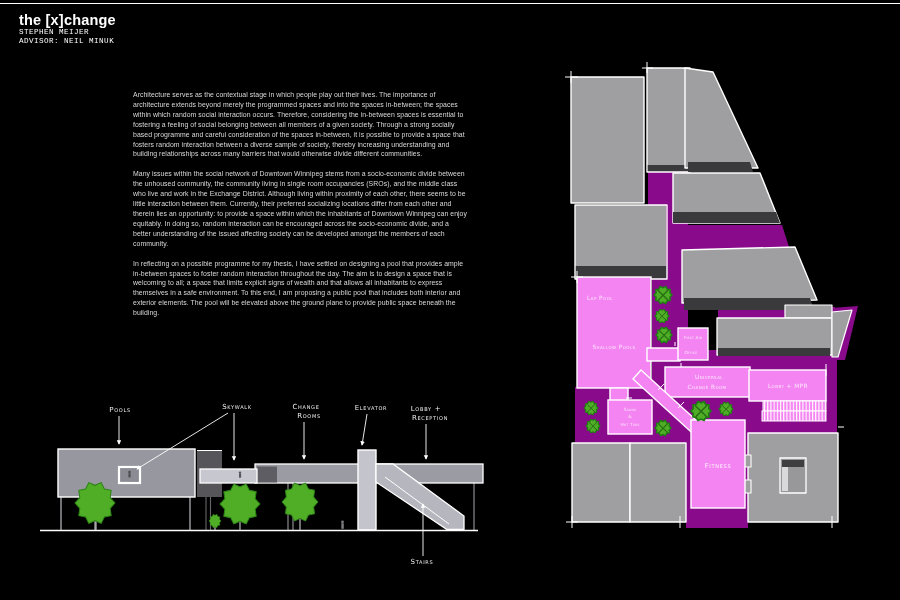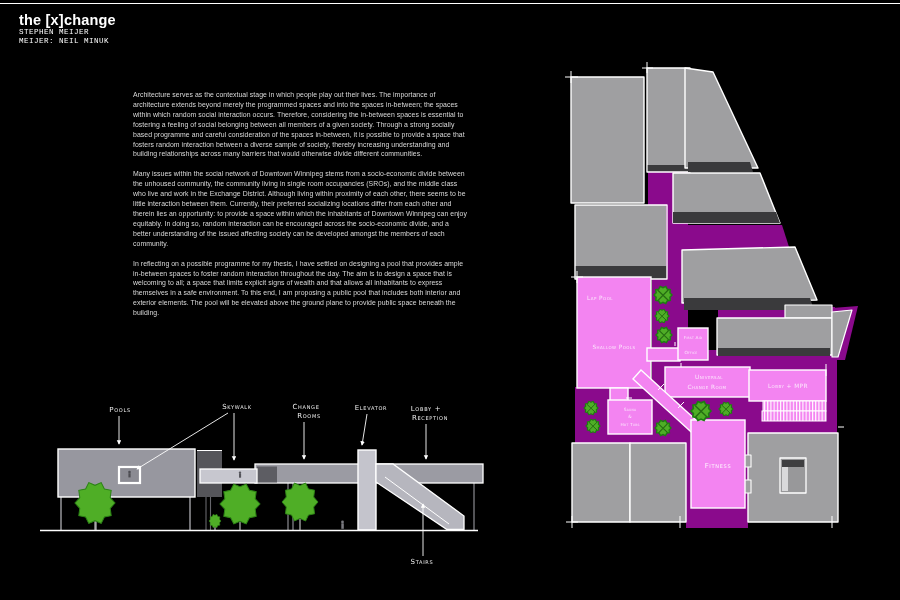--- a/index.html
+++ b/index.html
@@ -23,21 +23,21 @@
 </head>
 <body>
 
 <div class="board">
 
   <div class="top-rule"></div>
 
   <div class="hdr">
     <h1>the [x]change</h1>
     <div class="sub">STEPHEN MEIJER</div>
-    <div class="sub">MEIJER: NEIL MINUK</div>
+    <div class="sub">ADVISOR: NEIL MINUK</div>
   </div>
 
   <div class="essay">
     <p>Architecture serves as the contextual stage in which people play out their lives. The importance of architecture extends beyond merely the programmed spaces and into the spaces in-between; the spaces within which random social interaction occurs. Therefore, considering the in-between spaces is essential to fostering a feeling of social belonging between all members of a given society. Through a strong socially based programme and careful consideration of the spaces in-between, it is possible to provide a space that fosters random interaction between a diverse sample of society, thereby increasing understanding and building relationships across many barriers that would otherwise divide different communities.</p>
     <p>Many issues within the social network of Downtown Winnipeg stems from a socio-economic divide between the unhoused community, the community living in single room occupancies (SROs), and the middle class who live and work in the Exchange District. Although living within proximity of each other, there seems to be little interaction between them. Currently, their preferred socializing locations differ from each other and therein lies an opportunity: to provide a space within which the inhabitants of Downtown Winnipeg can enjoy equitably. In doing so, random interaction can be encouraged across the socio-economic divide, and a better understanding of the issued affecting society can be developed amongst the members of each community.</p>
     <p>In reflecting on a possible programme for my thesis, I have settled on designing a pool that provides ample in-between spaces to foster random interaction throughout the day. The aim is to design a space that is welcoming to all; a space that limits explicit signs of wealth and that allows all inhabitants to express themselves in a safe environment. To this end, I am proposing a public pool that includes both interior and exterior elements. The pool will be elevated above the ground plane to provide public space beneath the building.</p>
   </div>
 
   <svg class="abs" style="left:0;top:380px" width="520" height="220" viewBox="0 0 520 220">
     <defs>

